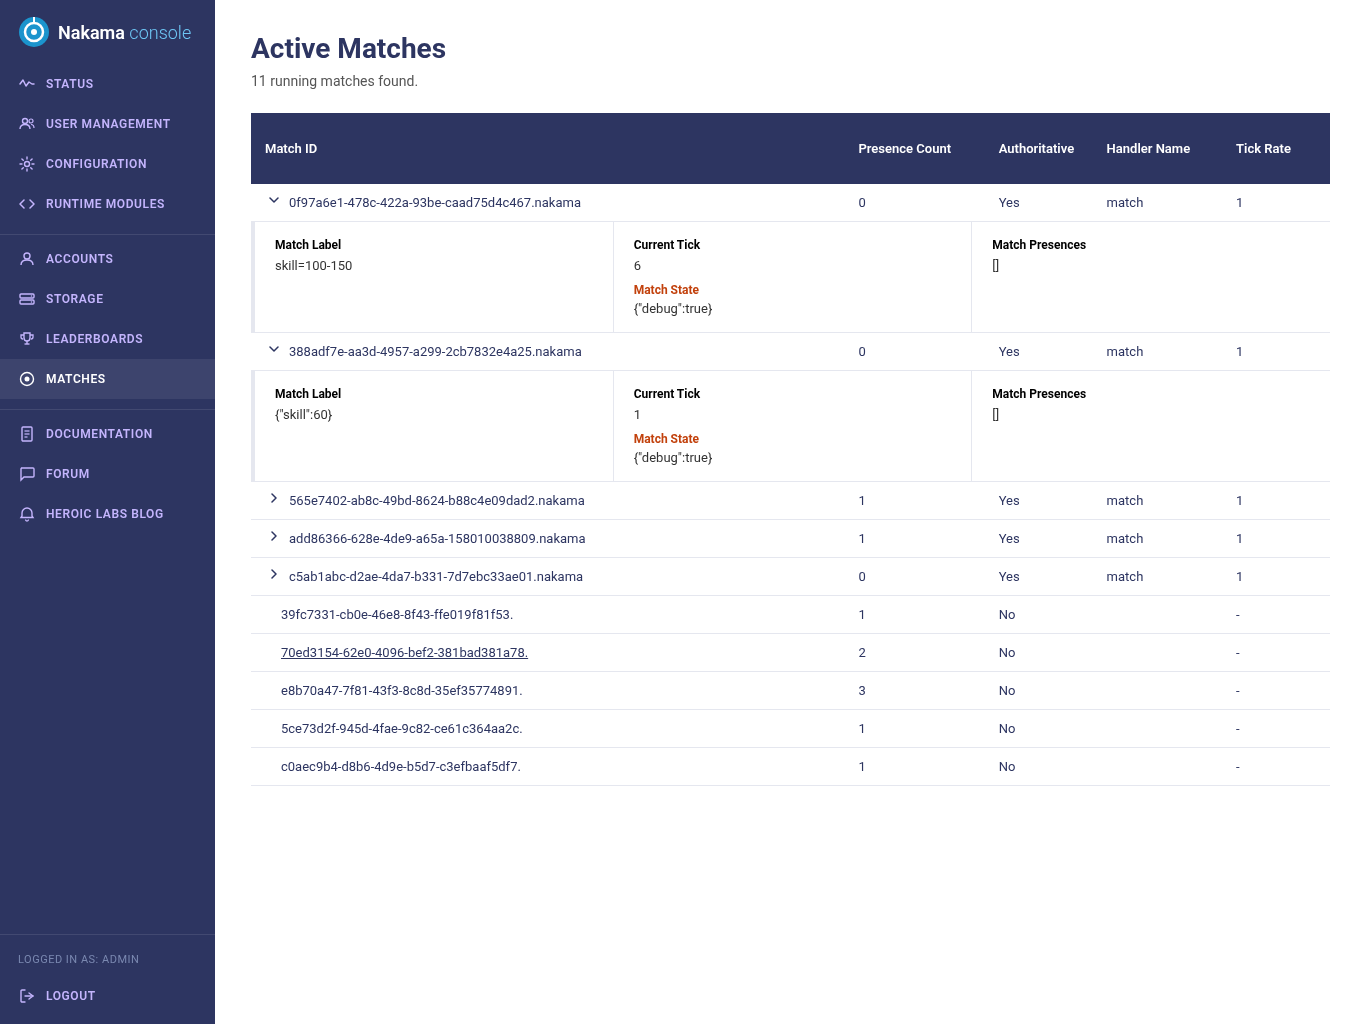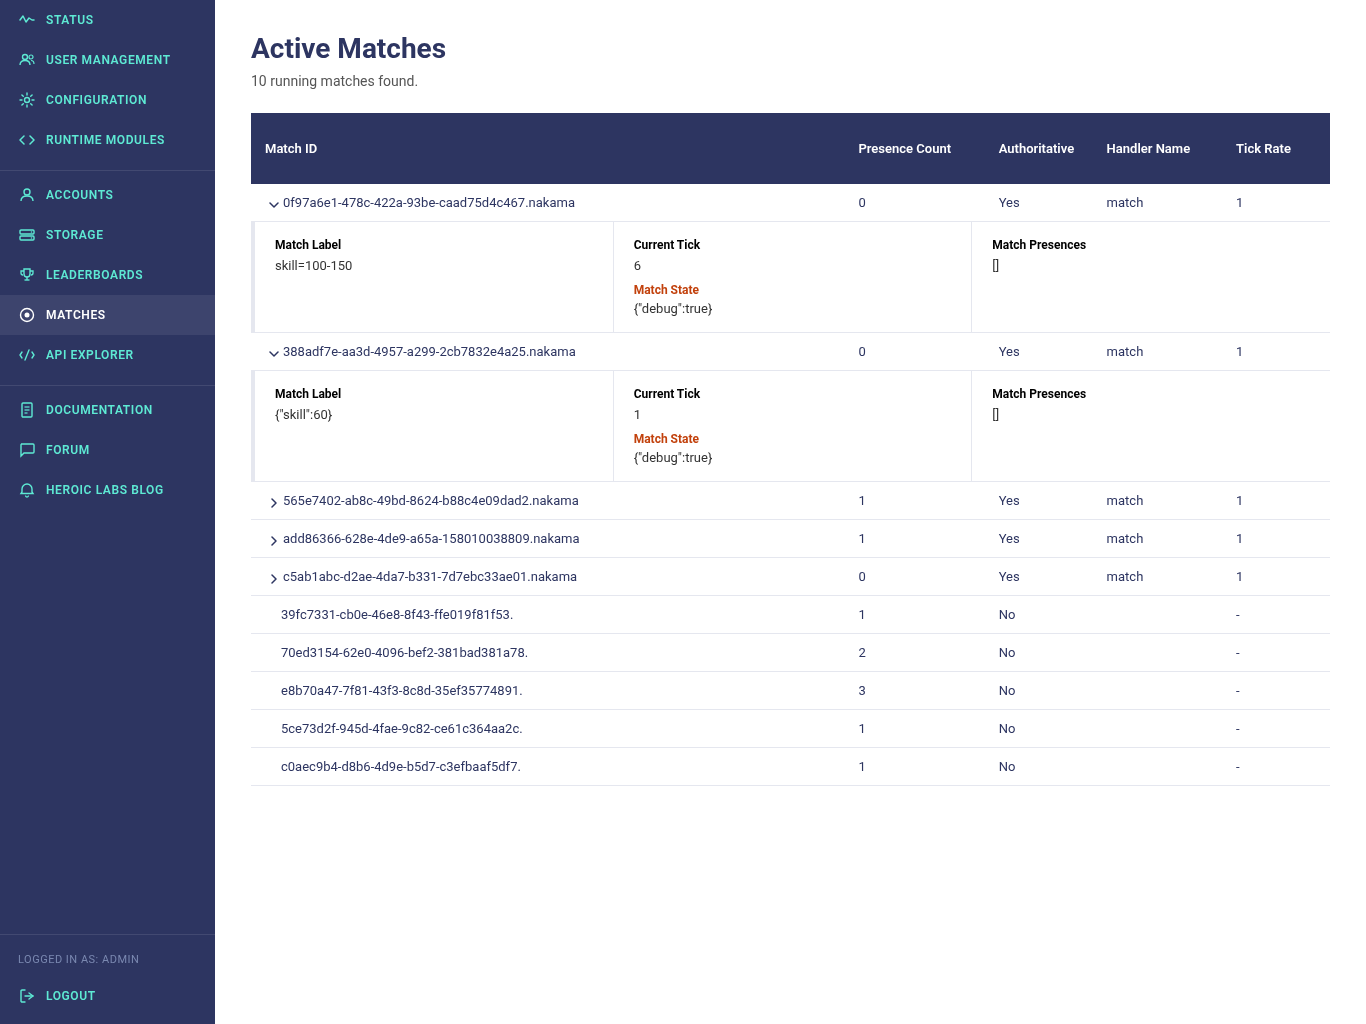--- a/index.html
+++ b/index.html
@@ -46,21 +46,21 @@
       flex: 1;
     }
     .sidebar-item {
       display: flex;
       align-items: center;
       gap: 10px;
       padding: 11px 18px;
       font-size: 12px;
       font-weight: 600;
       letter-spacing: 0.6px;
-      color: #5eead4;
+      color: #c4b5fd;
       cursor: pointer;
       text-transform: uppercase;
     }
     .sidebar-item.active { color: #fff; background: rgba(255,255,255,0.08); }
     .sidebar-item .icon {
       width: 18px;
       height: 18px;
       display: flex;
       align-items: center;
       justify-content: center;
@@ -128,21 +128,22 @@
       border: none;
       cursor: pointer;
       color: #2d3561;
       font-size: 11px;
       padding: 0 4px;
       display: inline-flex;
       align-items: center;
     }
     .match-id-cell {
       display: flex;
-      align-items: flex-end;
+      align-items: flex-start;
+      gap: 6px;
     }
     .detail-row td {
       padding: 0 !important;
     }
     .detail-inner {
       display: flex;
       border-bottom: 1px solid #e5e7ef;
       border-left: 4px solid #e5e7ef;
     }
     .detail-section {
@@ -169,20 +170,30 @@
       margin-bottom: 4px;
     }
 
     
     svg { display: block; }
   </style>
 </head>
 <body>
 
 <div id="sidebar">
+  <div class="sidebar-logo">
+
+    <svg class="logo-icon" viewBox="0 0 32 32">
+      <circle cx="16" cy="16" r="15" fill="#1a9ed9" opacity="0.9"></circle>
+      <circle cx="16" cy="16" r="9" fill="none" stroke="#fff" stroke-width="2.5"></circle>
+      <circle cx="16" cy="16" r="3" fill="#fff"></circle>
+      <line x1="16" y1="1" x2="16" y2="7" stroke="#fff" stroke-width="2"></line>
+    </svg>
+    <span class="logo-text">Nakama <span>console</span></span>
+  </div>
 
   <nav class="sidebar-nav">
 
     <div class="sidebar-item">
       <span class="icon">
         <svg width="16" height="16" viewBox="0 0 16 16" fill="none">
           <polyline points="1,8 4,4 7,10 10,6 13,8 15,8" stroke="currentColor" stroke-width="1.5" fill="none" stroke-linecap="round" stroke-linejoin="round"></polyline>
         </svg>
       </span>
       <span>STATUS</span>
@@ -260,30 +271,20 @@
     <div class="sidebar-item active">
       <span class="icon">
         <svg width="16" height="16" viewBox="0 0 16 16" fill="none">
           <circle cx="8" cy="8" r="6.5" stroke="currentColor" stroke-width="1.4"></circle>
           <circle cx="8" cy="8" r="2.5" fill="currentColor"></circle>
         </svg>
       </span>
       <span>MATCHES</span>
     </div>
 
-    <div class="sidebar-item">
-      <span class="icon">
-        <svg width="16" height="16" viewBox="0 0 16 16" fill="none">
-          <polyline points="3,5 1,8 3,11" stroke="currentColor" stroke-width="1.4" fill="none" stroke-linecap="round"></polyline>
-          <polyline points="13,5 15,8 13,11" stroke="currentColor" stroke-width="1.4" fill="none" stroke-linecap="round"></polyline>
-          <line x1="6" y1="13" x2="10" y2="3" stroke="currentColor" stroke-width="1.4" stroke-linecap="round"></line>
-        </svg>
-      </span>
-      <span>API EXPLORER</span>
-    </div>
 
     <hr class="sidebar-divider sidebar-section-gap">
 
     <div class="sidebar-item">
       <span class="icon">
         <svg width="16" height="16" viewBox="0 0 16 16" fill="none">
           <rect x="3" y="1" width="10" height="14" rx="1" stroke="currentColor" stroke-width="1.4"></rect>
           <line x1="5.5" y1="5" x2="10.5" y2="5" stroke="currentColor" stroke-width="1.2"></line>
           <line x1="5.5" y1="8" x2="10.5" y2="8" stroke="currentColor" stroke-width="1.2"></line>
           <line x1="5.5" y1="11" x2="8.5" y2="11" stroke="currentColor" stroke-width="1.2"></line>
@@ -322,21 +323,21 @@
           <line x1="14" y1="8" x2="6" y2="8" stroke="currentColor" stroke-width="1.4" stroke-linecap="round"></line>
         </svg>
       </span>
       <span>LOGOUT</span>
     </div>
   </div>
 </div>
 
 <div id="main">
   <h1 class="page-title">Active Matches</h1>
-  <p class="page-subtitle">10 running matches found.</p>
+  <p class="page-subtitle">11 running matches found.</p>
 
   <table class="matches-table">
     <thead>
       <tr>
         <th style="width:55%">
           <span>Match ID</span>
         </th>
         <th style="width:13%">
           <span>Presence Count</span>
         </th>
@@ -478,21 +479,21 @@
           <td>1</td>
         </tr>
         <tr class="match-row">
           <td style="padding-left: 30px;">39fc7331-cb0e-46e8-8f43-ffe019f81f53.</td>
           <td>1</td>
           <td>No</td>
           <td></td>
           <td>-</td>
         </tr>
         <tr class="match-row">
-          <td style="padding-left: 30px;">70ed3154-62e0-4096-bef2-381bad381a78.</td>
+          <td style="padding-left: 30px; text-decoration: underline;">70ed3154-62e0-4096-bef2-381bad381a78.</td>
           <td>2</td>
           <td>No</td>
           <td></td>
           <td>-</td>
         </tr>
         <tr class="match-row">
           <td style="padding-left: 30px;">e8b70a47-7f81-43f3-8c8d-35ef35774891.</td>
           <td>3</td>
           <td>No</td>
           <td></td>

